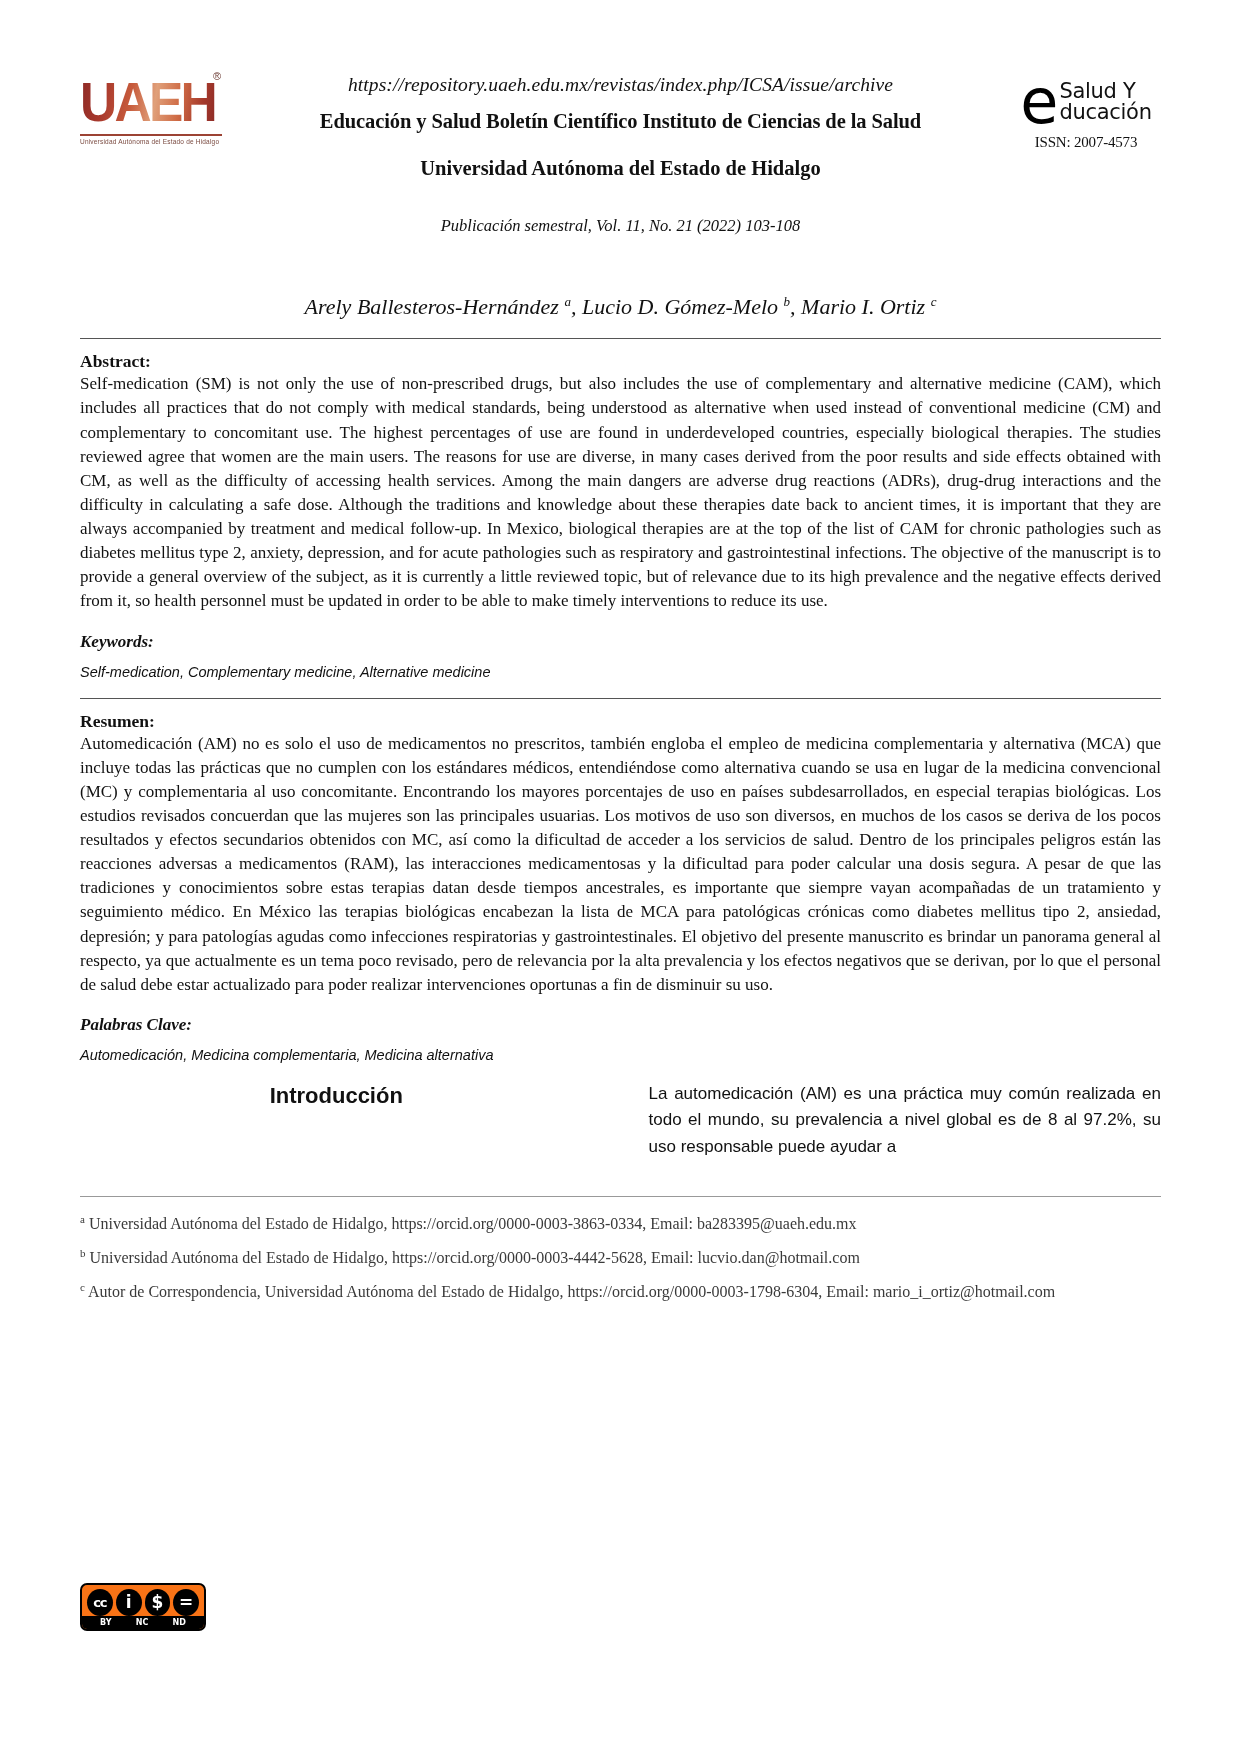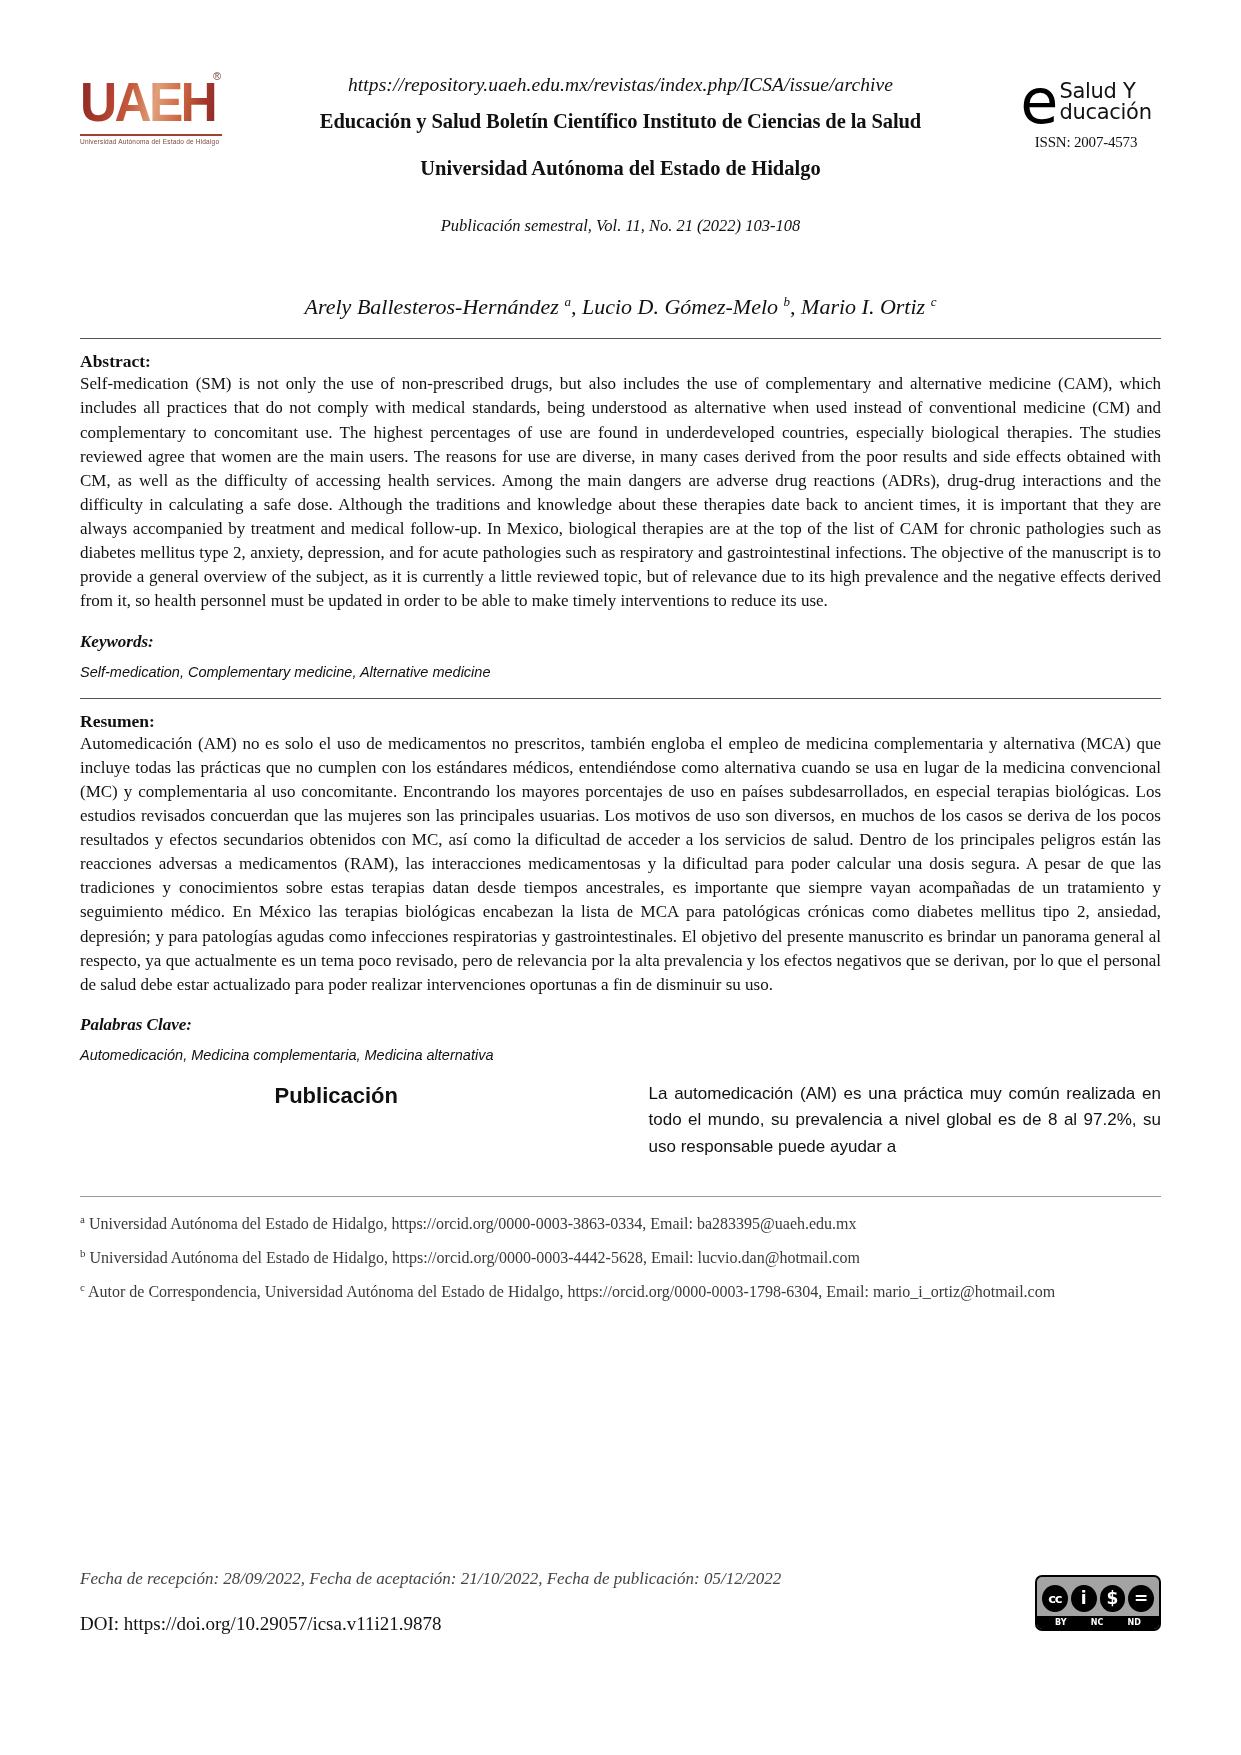--- a/index.html
+++ b/index.html
@@ -225,24 +225,24 @@
     font-size: 17px;
     color: #444;
   }
   .doi {
     font-size: 19px;
     margin-top: 24px;
   }
   .cc-badge {
     flex: 0 0 auto;
     width: 126px;
-    height: 56px;
+    height: 48px;
     border: 2px solid #000;
     border-radius: 7px;
-    background: #a3a3a3;
+    background: #f97316;
     display: flex;
     flex-direction: column;
     overflow: hidden;
     margin-bottom: 4px;
   }
   .cc-top {
     flex: 1 1 auto;
     display: flex;
     align-items: center;
     gap: 3px;
@@ -319,21 +319,21 @@
   <div class="kw-list">Self-medication, Complementary medicine, Alternative medicine</div>
 
   <hr class="rule">
   <div class="sec-head">Resumen:</div>
   <div class="body-text">Automedicación (AM) no es solo el uso de medicamentos no prescritos, también engloba el empleo de medicina complementaria y alternativa (MCA) que incluye todas las prácticas que no cumplen con los estándares médicos, entendiéndose como alternativa cuando se usa en lugar de la medicina convencional (MC) y complementaria al uso concomitante. Encontrando los mayores porcentajes de uso en países subdesarrollados, en especial terapias biológicas. Los estudios revisados concuerdan que las mujeres son las principales usuarias. Los motivos de uso son diversos, en muchos de los casos se deriva de los pocos resultados y efectos secundarios obtenidos con MC, así como la dificultad de acceder a los servicios de salud. Dentro de los principales peligros están las reacciones adversas a medicamentos (RAM), las interacciones medicamentosas y la dificultad para poder calcular una dosis segura. A pesar de que las tradiciones y conocimientos sobre estas terapias datan desde tiempos ancestrales, es importante que siempre vayan acompañadas de un tratamiento y seguimiento médico. En México las terapias biológicas encabezan la lista de MCA para patológicas crónicas como diabetes mellitus tipo 2, ansiedad, depresión; y para patologías agudas como infecciones respiratorias y gastrointestinales. El objetivo del presente manuscrito es brindar un panorama general al respecto, ya que actualmente es un tema poco revisado, pero de relevancia por la alta prevalencia y los efectos negativos que se derivan, por lo que el personal de salud debe estar actualizado para poder realizar intervenciones oportunas a fin de disminuir su uso.</div>
   <div class="kw-head">Palabras Clave:</div>
   <div class="kw-list">Automedicación, Medicina complementaria, Medicina alternativa</div>
 
   <div class="intro-grid">
     <div class="intro-col">
-      <div class="intro-head">Publicación</div>
+      <div class="intro-head">Introducción</div>
     </div>
     <div class="intro-col">
       <div class="intro-body">La automedicación (AM) es una práctica muy común realizada en todo el mundo, su prevalencia a nivel global es de 8 al 97.2%, su uso responsable puede ayudar a</div>
     </div>
   </div>
 
   <hr class="fn-rule">
   <div class="footnotes">
     <div class="fn">
       <sup>a</sup>
@@ -343,24 +343,20 @@
       <sup>b</sup>
       <span>Universidad Autónoma del Estado de Hidalgo, https://orcid.org/0000-0003-4442-5628, Email: lucvio.dan@hotmail.com</span>
     </div>
     <div class="fn">
       <sup>c</sup>
       <span>Autor de Correspondencia, Universidad Autónoma del Estado de Hidalgo, https://orcid.org/0000-0003-1798-6304, Email: mario_i_ortiz@hotmail.com</span>
     </div>
   </div>
 
   <div class="bottom">
-    <div class="bottom-left">
-      <div class="dates">Fecha de recepción: 28/09/2022, Fecha de aceptación: 21/10/2022, Fecha de publicación: 05/12/2022</div>
-      <div class="doi">DOI: https://doi.org/10.29057/icsa.v11i21.9878</div>
-    </div>
 
     <div class="cc-badge">
       <div class="cc-top">
         <span class="cc-circ cc-txt">cc</span>
         <span class="cc-circ">i</span>
         <span class="cc-circ">$</span>
         <span class="cc-circ">=</span>
       </div>
       <div class="cc-bottom">
         <span>BY</span>

